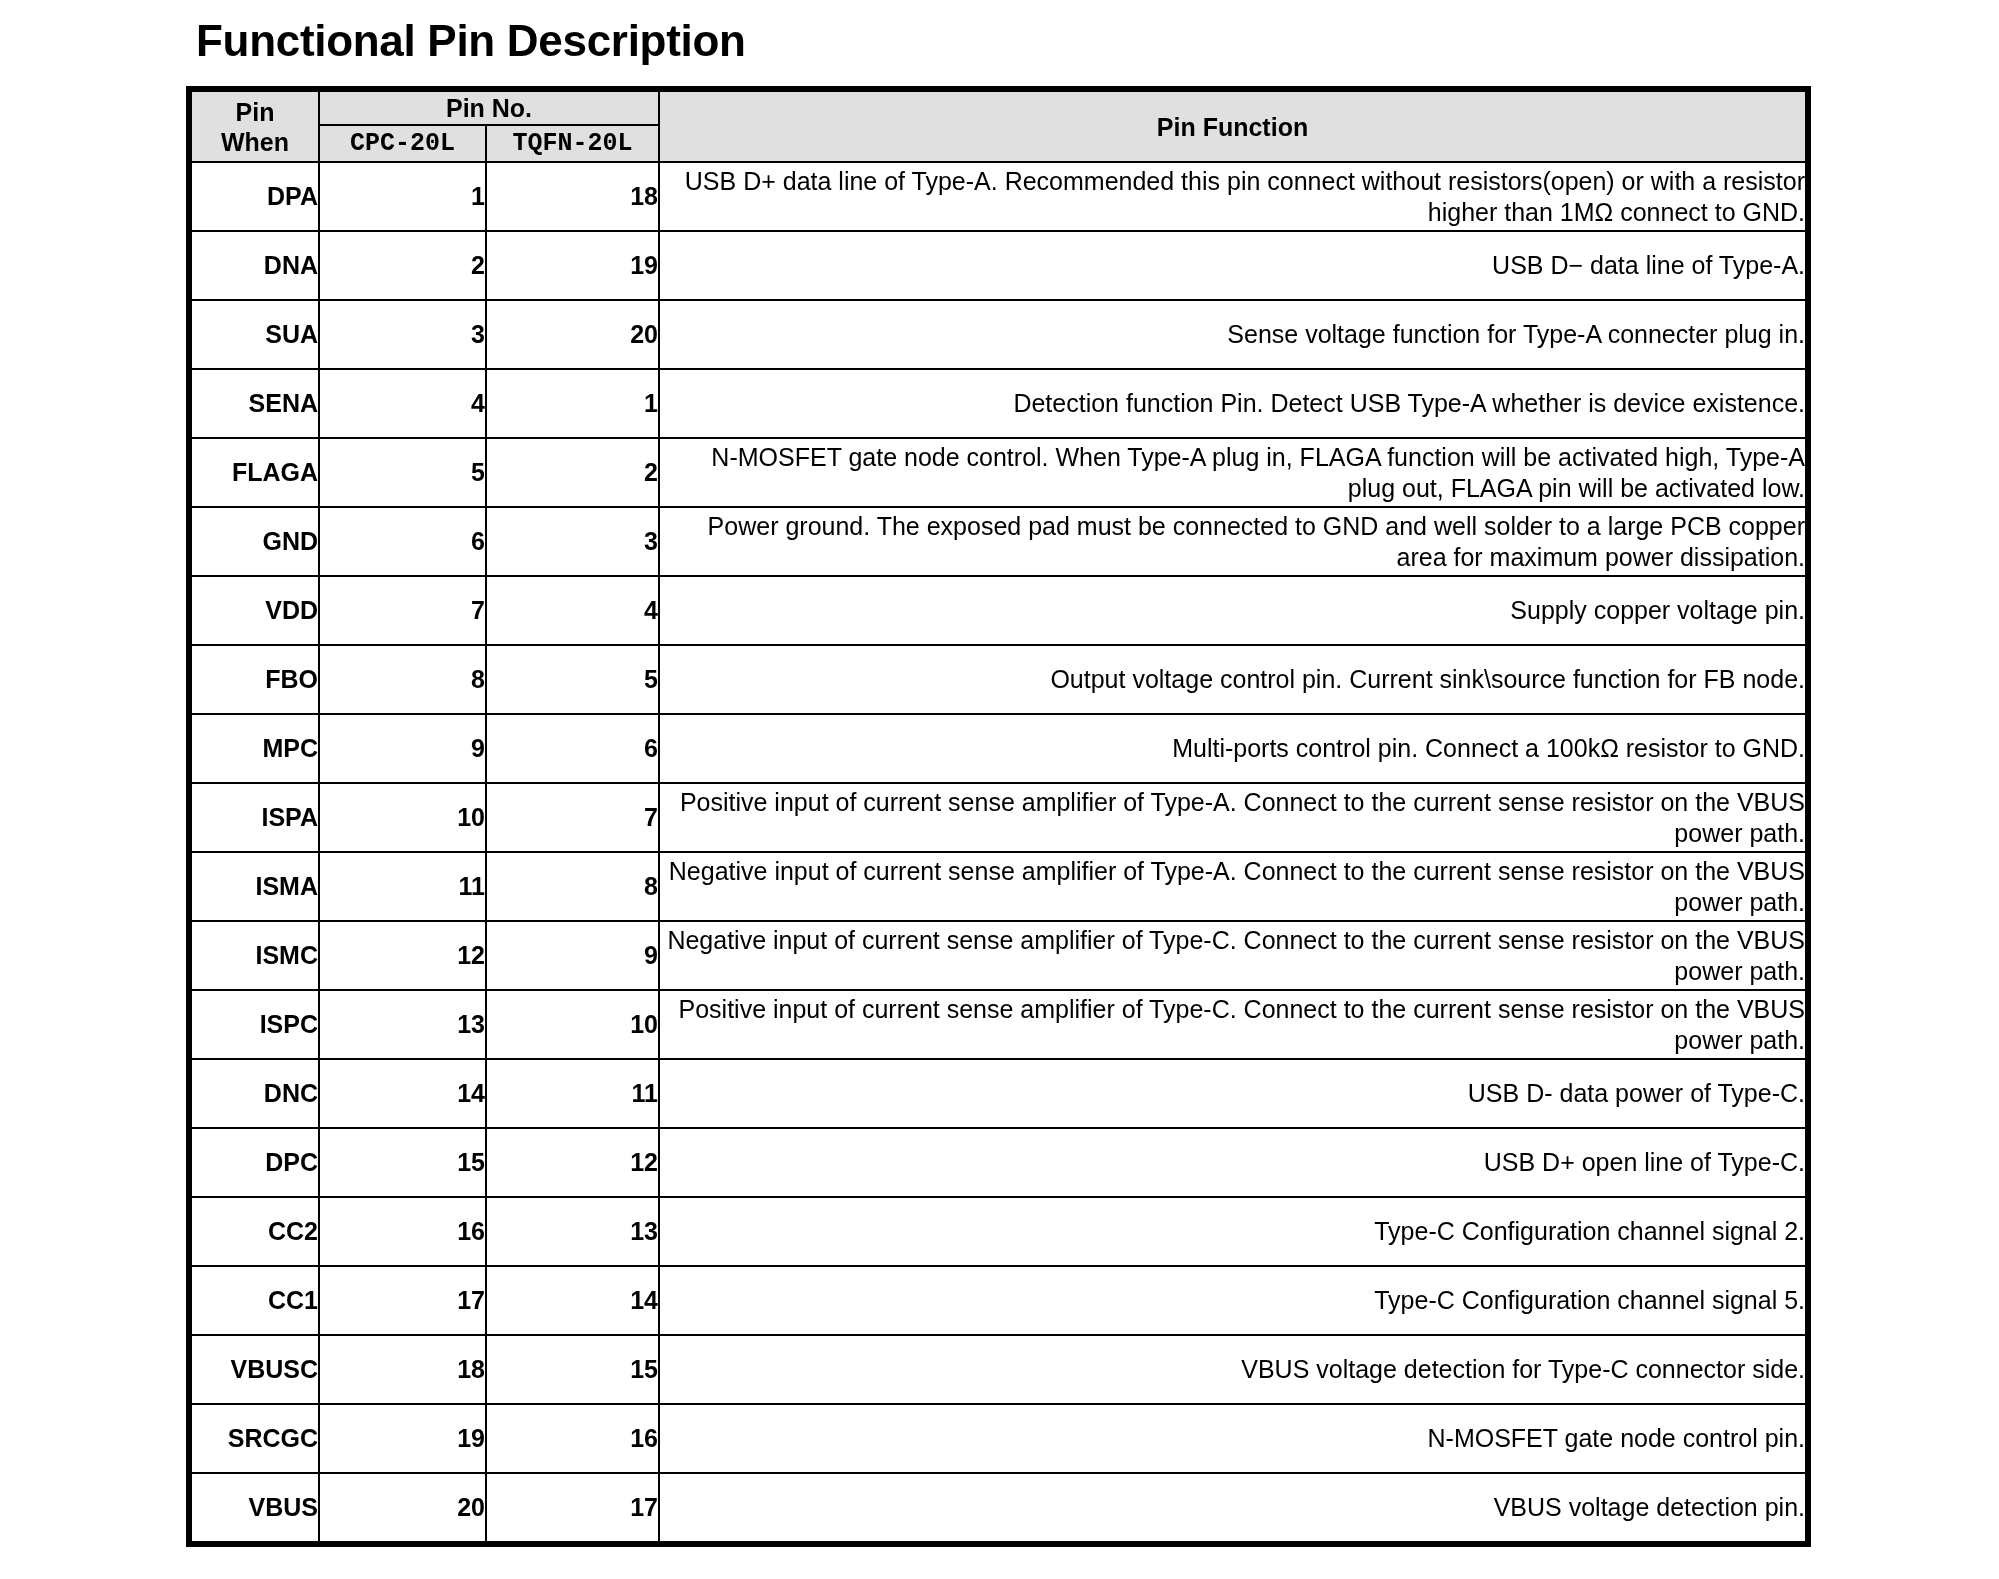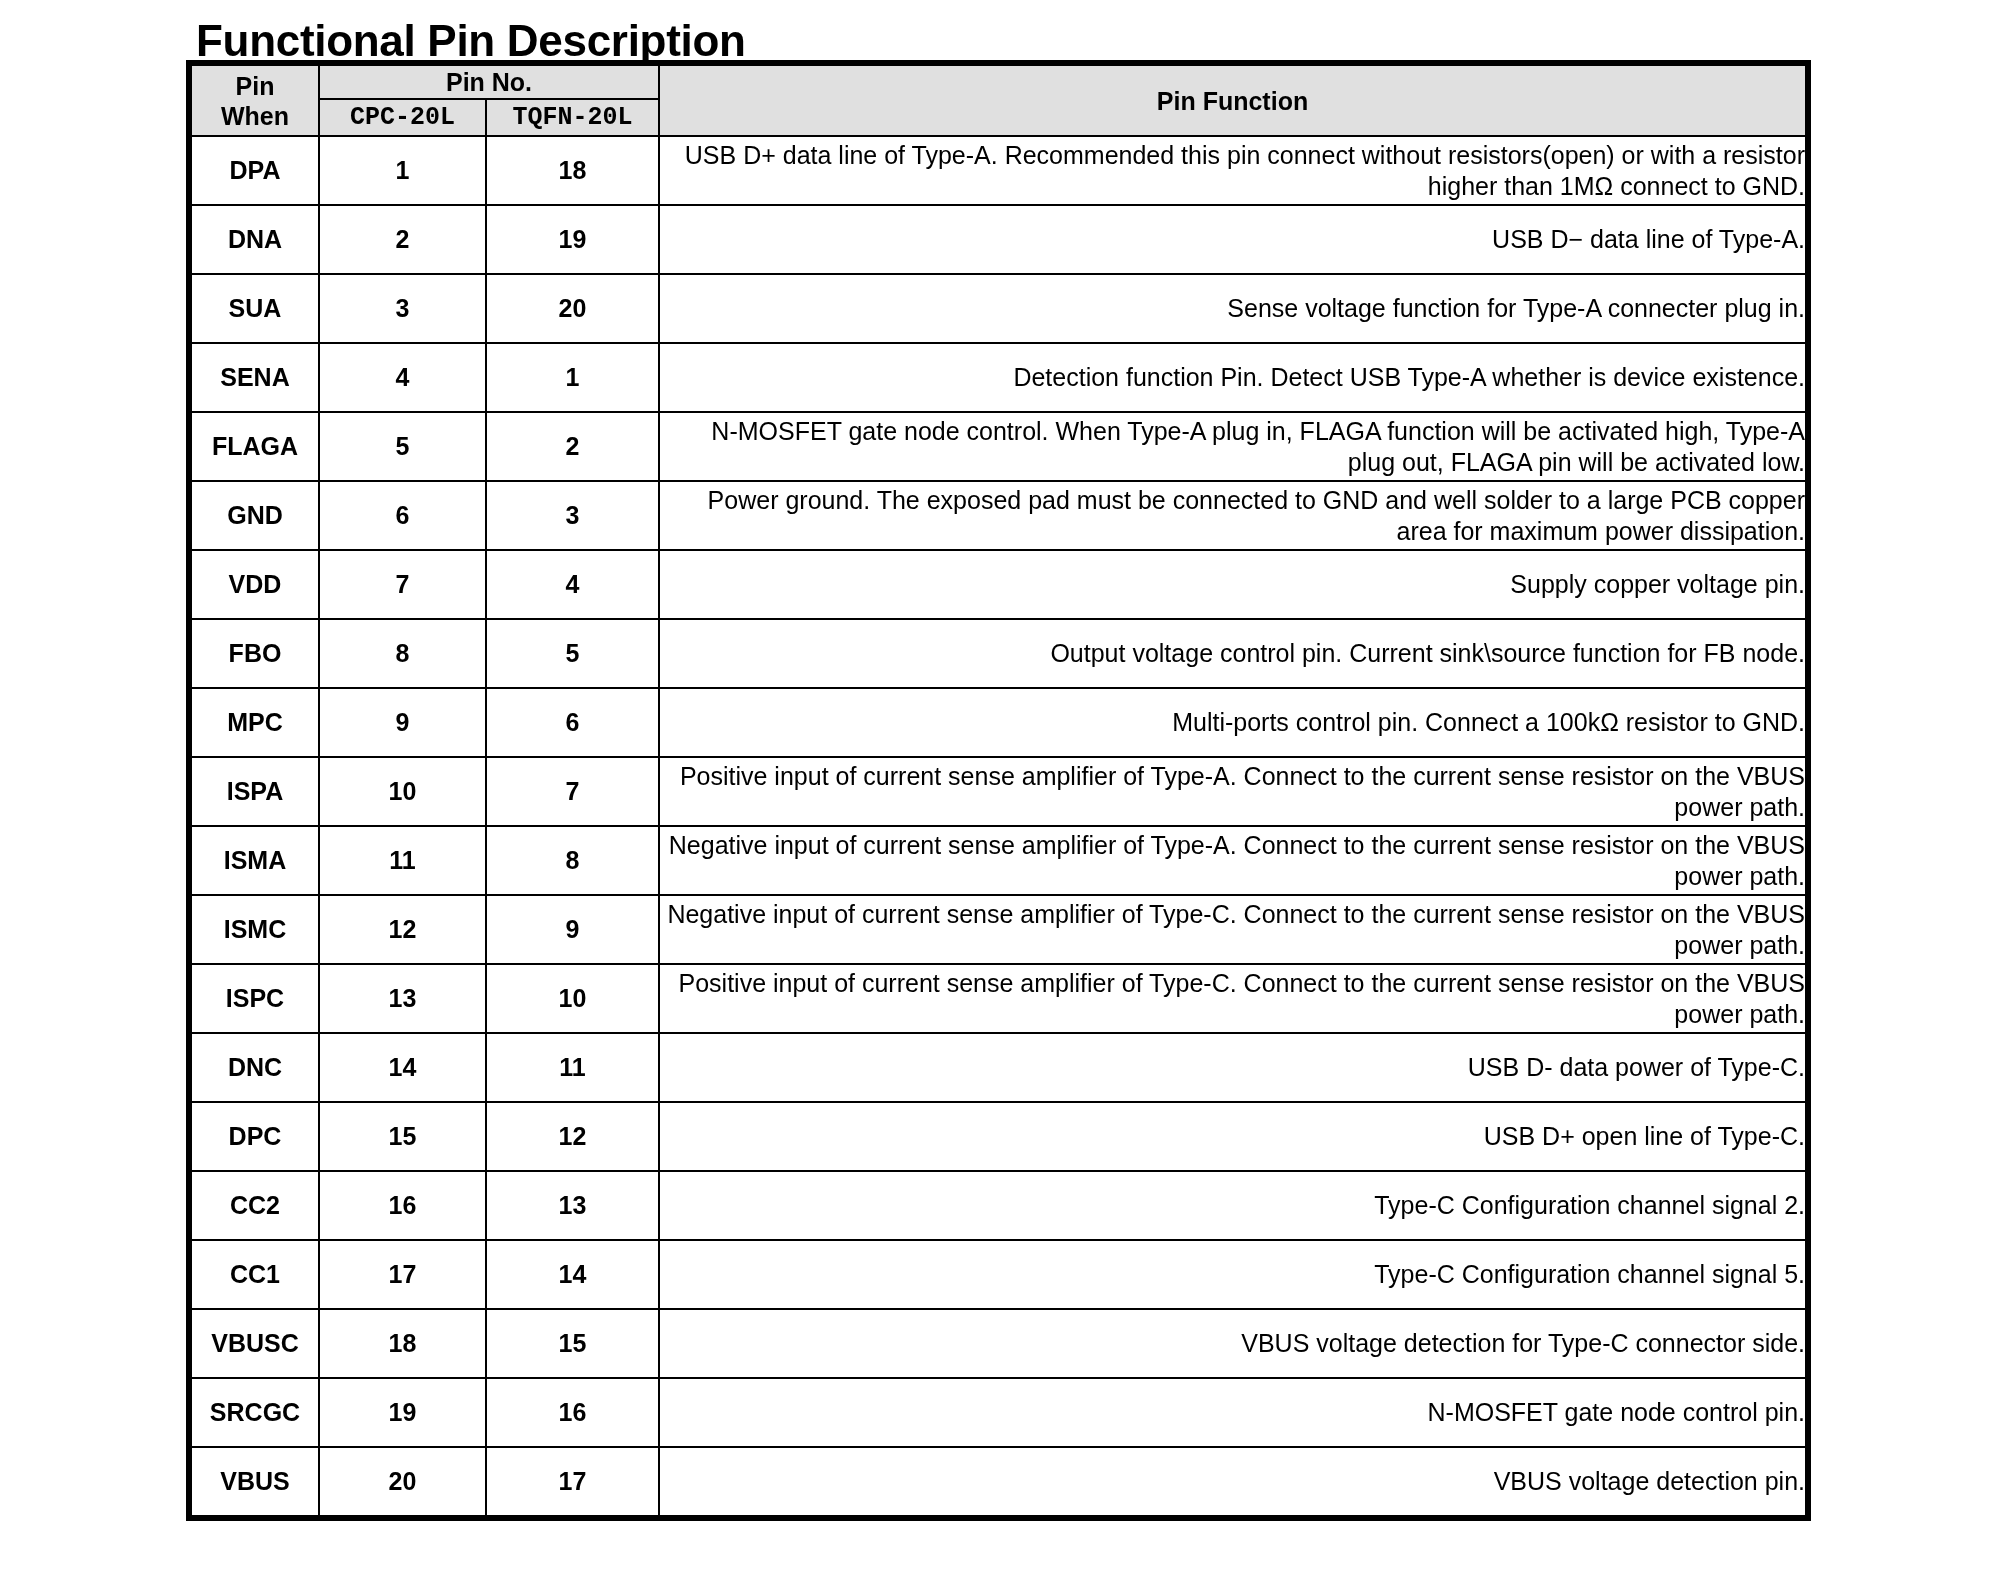--- a/index.html
+++ b/index.html
@@ -1,27 +1,27 @@
 <!DOCTYPE html>
 <html><head>
 <meta charset="utf-8">
 <style>
   html, body { margin:0; padding:0; background:#ffffff; }
   body { width:1999px; height:1579px; position:relative; overflow:hidden;
          font-family:"Liberation Sans", sans-serif; color:#000; }
   .title { position:absolute; left:184px; top:2px; font-size:44px; font-weight:bold;
            letter-spacing:-0.3px; line-height:54px; margin:12px; }
-  table.pins { position:absolute; left:186px; top:60px; width:1625px;
+  table.pins { position:absolute; left:186px; top:86px; width:1625px;
                border-collapse:collapse; border:6px solid #000; table-layout:fixed; }
   table.pins th, table.pins td { border:2px solid #000; padding:0; }
   table.pins th { background:#e0e0e0; font-weight:bold; font-size:25px; text-align:center; line-height:30px; }
   .h1 th { height:32px; }
   .h2 th { height:35px;font-family:Liberation Mono, monospace; }
   table.pins td { height:67px; font-size:25px; line-height:31px; }
-  td.name, td.num { font-weight:bold; text-align:center; }
+  td.name, td.num { font-weight:bold; text-align:right; }
   td.func { text-align:right; padding-left:18px; padding-right:10px; }
   col.c1 { width:130px; } col.c2 { width:167px; } col.c3 { width:173px; }
 </style>
 </head>
 <body>
 
 <h1 class="title">Functional Pin Description</h1>
 
 <table class="pins">
   <colgroup>

